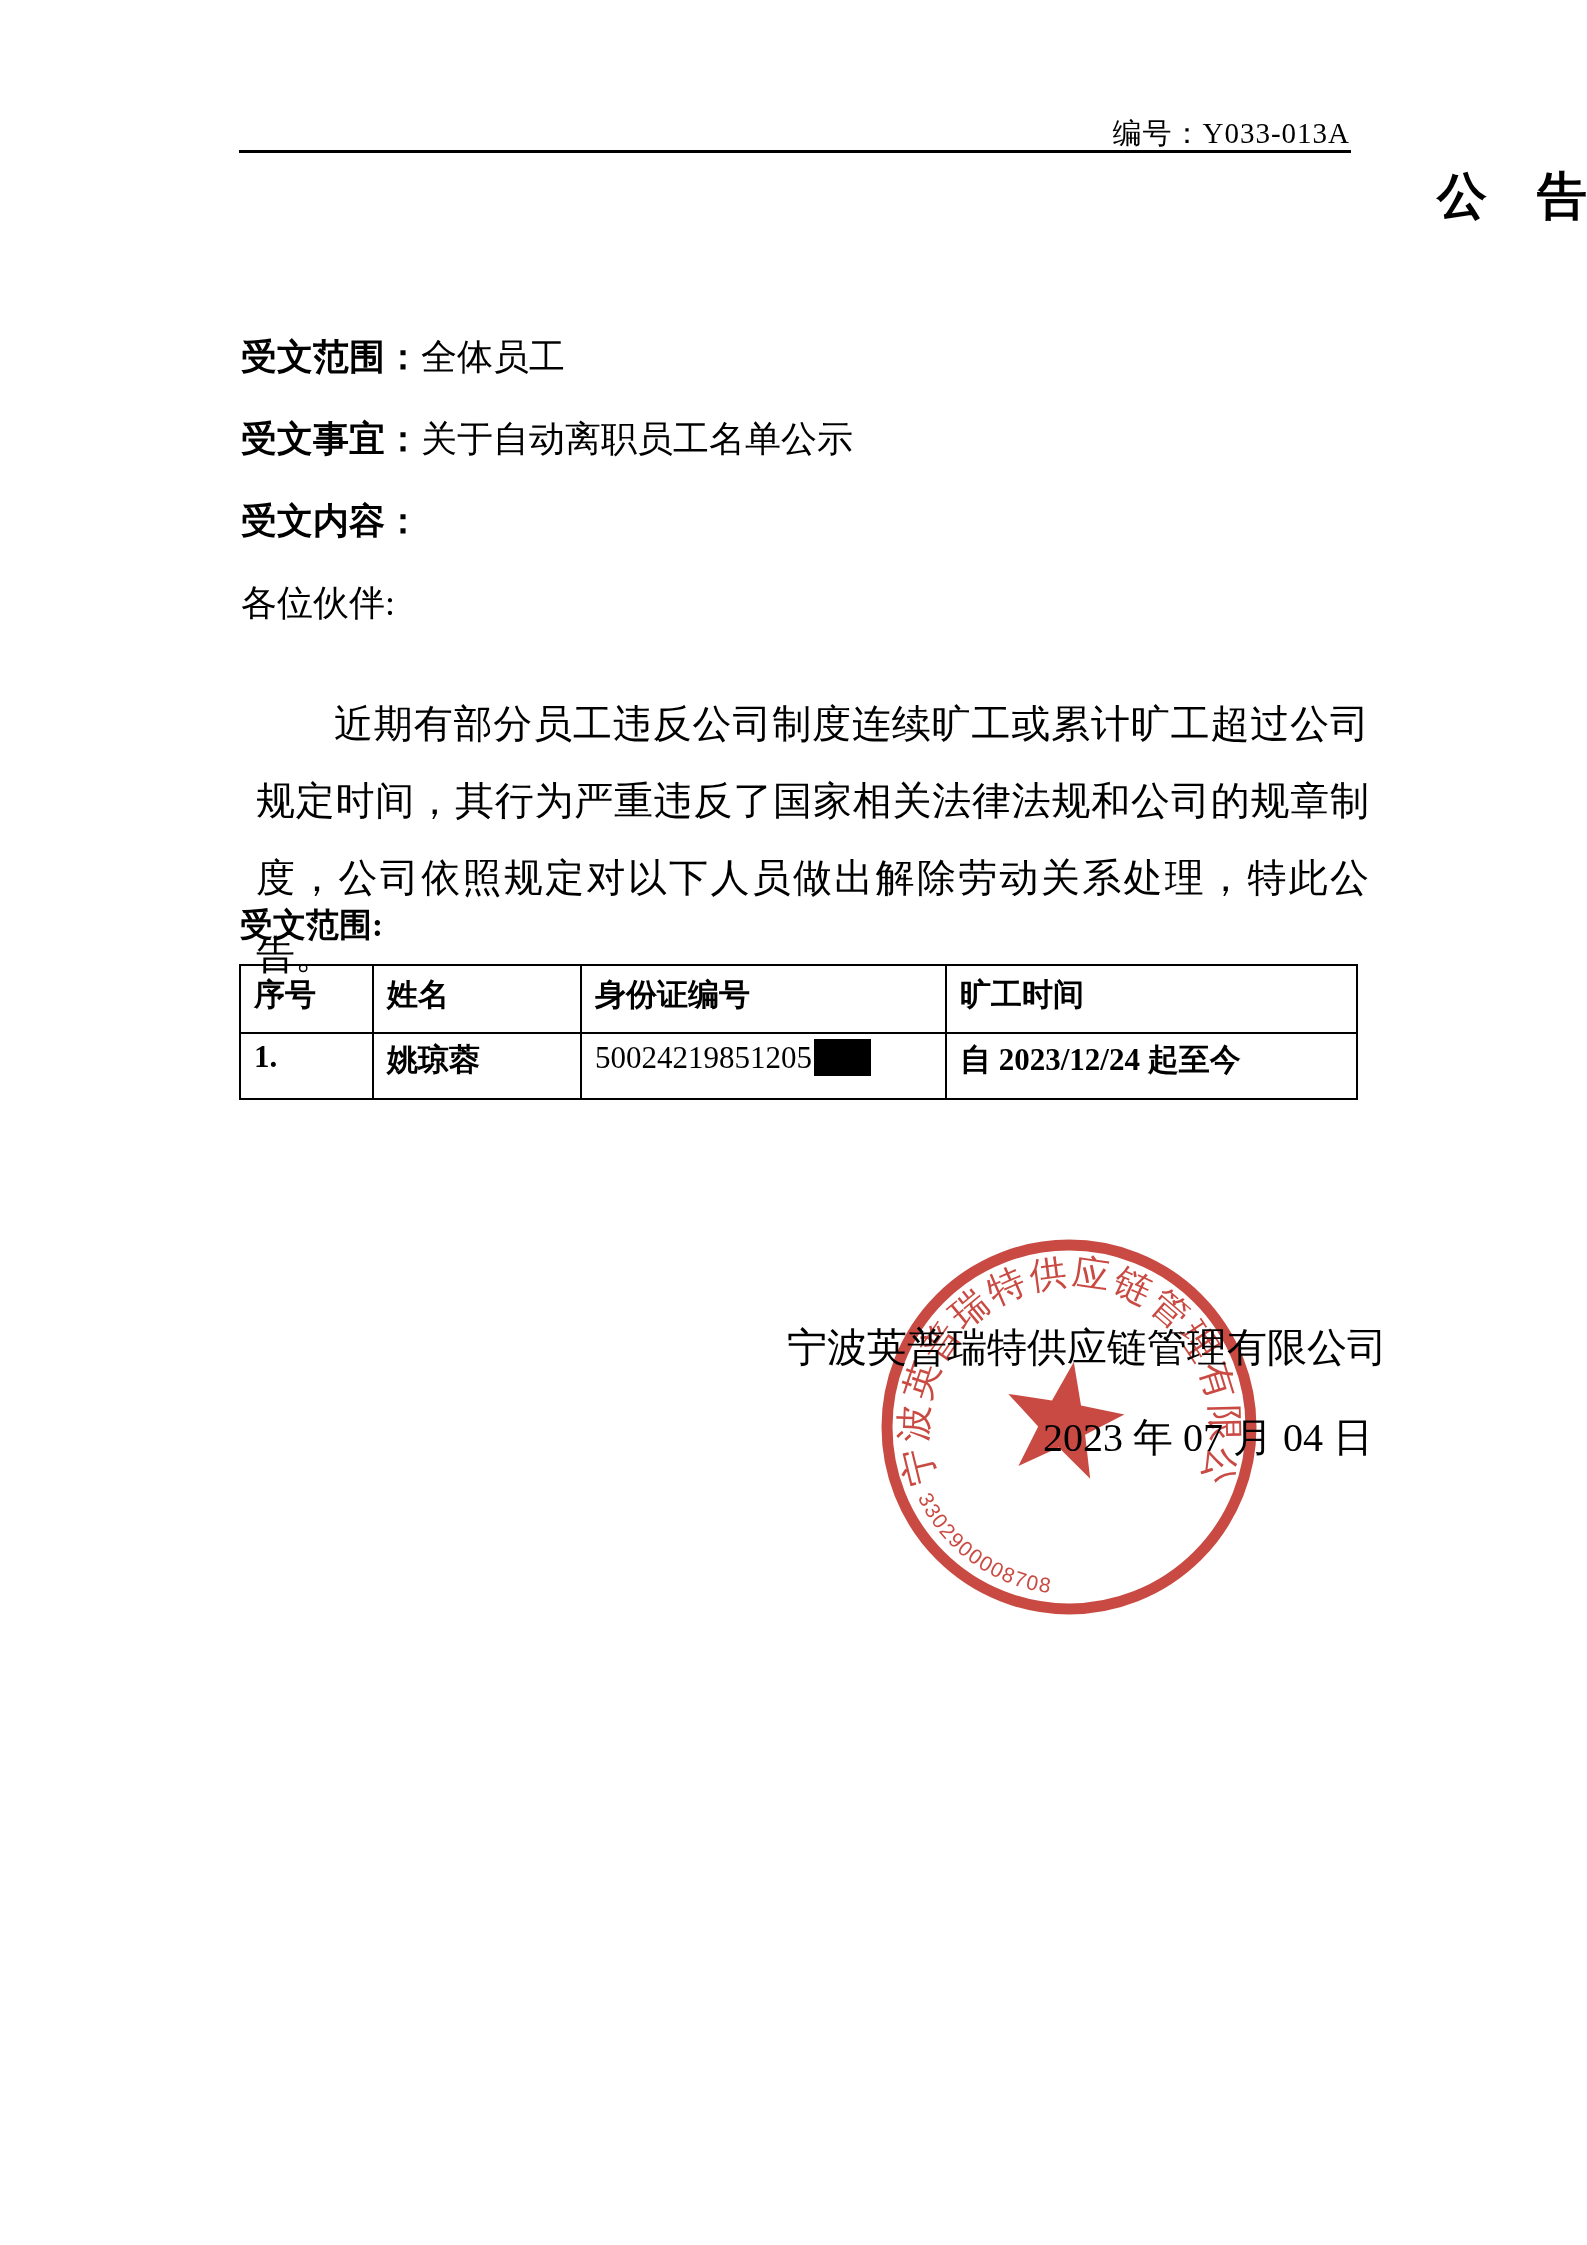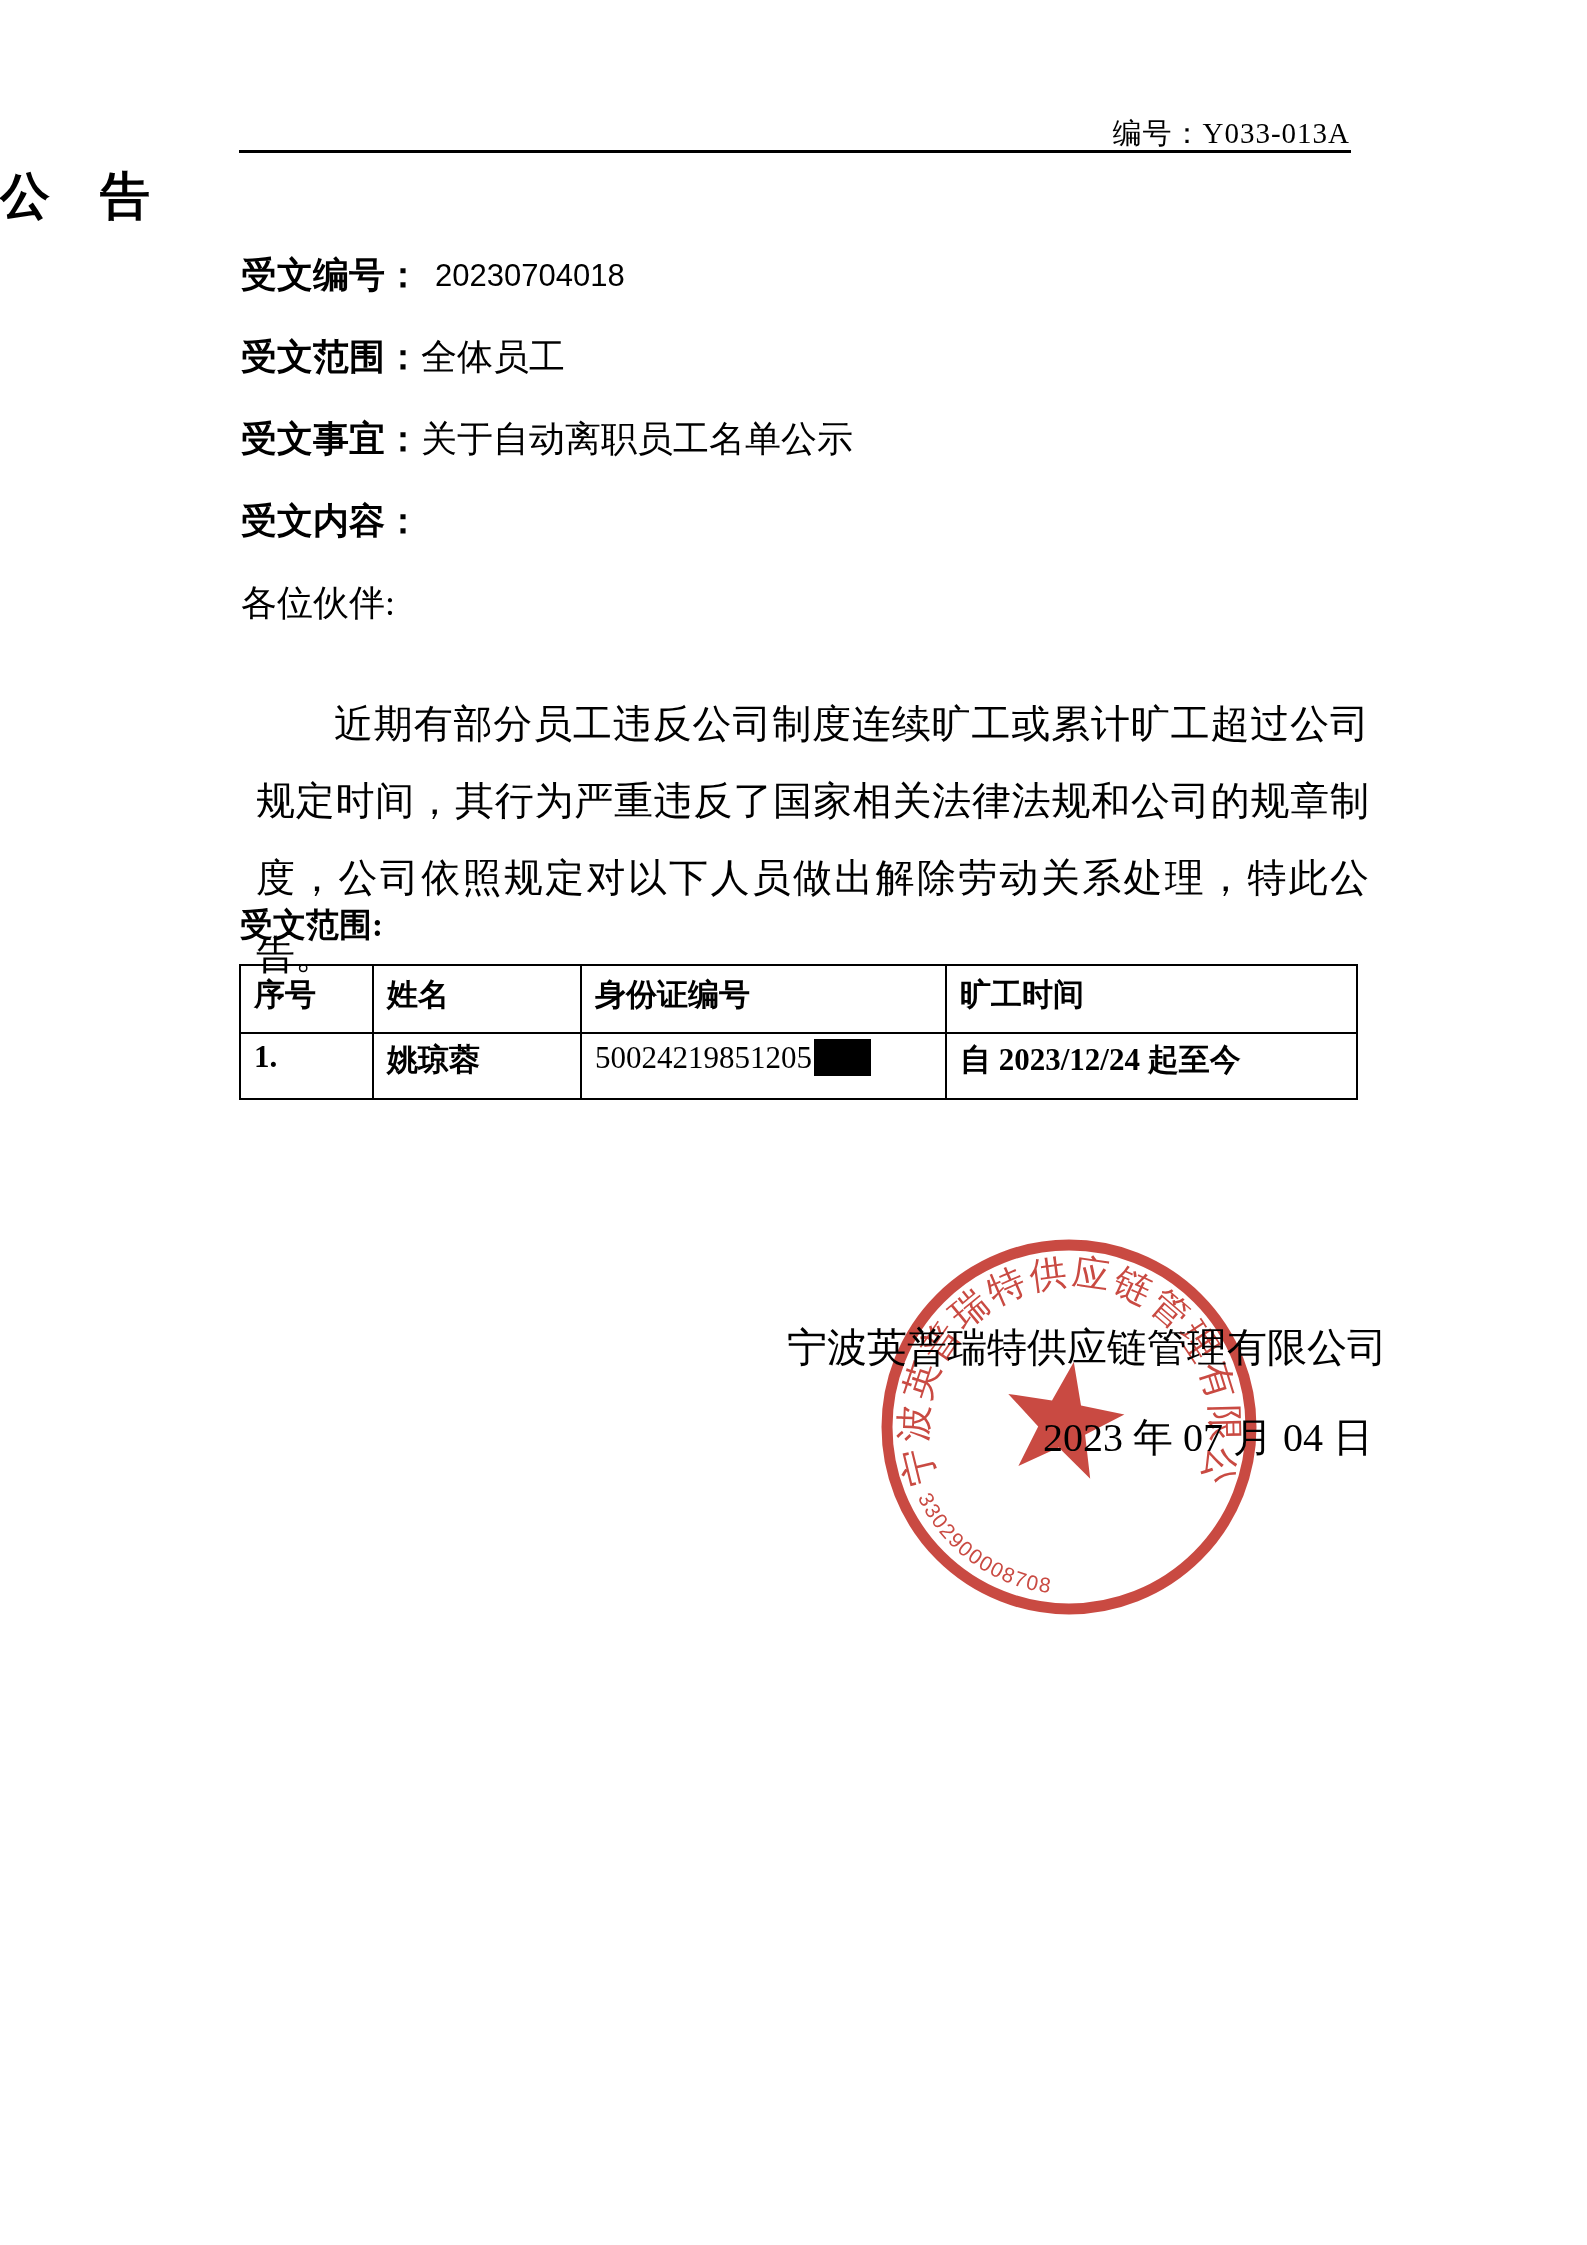--- a/index.html
+++ b/index.html
@@ -11,21 +11,21 @@
   .ref {
     position:absolute; top:114px; right:237px;
     font-size:29px; letter-spacing:1px;
   }
   .rule {
     position:absolute; left:239px; top:150px; width:1112px; height:3px;
     background:#000;
   }
   .title {
     position:absolute; top:163px; left:0; width:100%; margin:0;
-    text-align:left; font-size:50px; font-weight:bold;
+    text-align:right; font-size:50px; font-weight:bold;
   }
   .meta-row { position:absolute; left:241px; font-size:36px; line-height:44px; white-space:nowrap; }
   .meta-label { font-weight:bold; }
   .meta-value { font-weight:normal; }
   .meta-value.num {
     font-family:"Liberation Sans","DejaVu Sans",sans-serif;
     font-size:31px; margin-left:14px; vertical-align:1px;
   }
   .row-1 { top:253px; }
   .row-2 { top:335px; }
@@ -66,23 +66,20 @@
 </style>
 </head>
 <body>
 
 <div class="page">
 
   <div class="ref">编号：Y033-013A</div>
   <div class="rule"></div>
   <h1 class="title">公　告</h1>
 
-  <div class="meta-row row-1">
-    <span class="meta-label">受文编号：</span><span class="meta-value num">20230704018</span>
-  </div>
   <div class="meta-row row-3">
     <span class="meta-label">受文事宜：</span><span class="meta-value">关于自动离职员工名单公示</span>
   </div>
   <div class="meta-row row-2">
     <span class="meta-label">受文范围：</span><span class="meta-value">全体员工</span>
   </div>
   <div class="meta-row row-4">
     <span class="meta-label">受文内容：</span><span class="meta-value"></span>
   </div>
 

